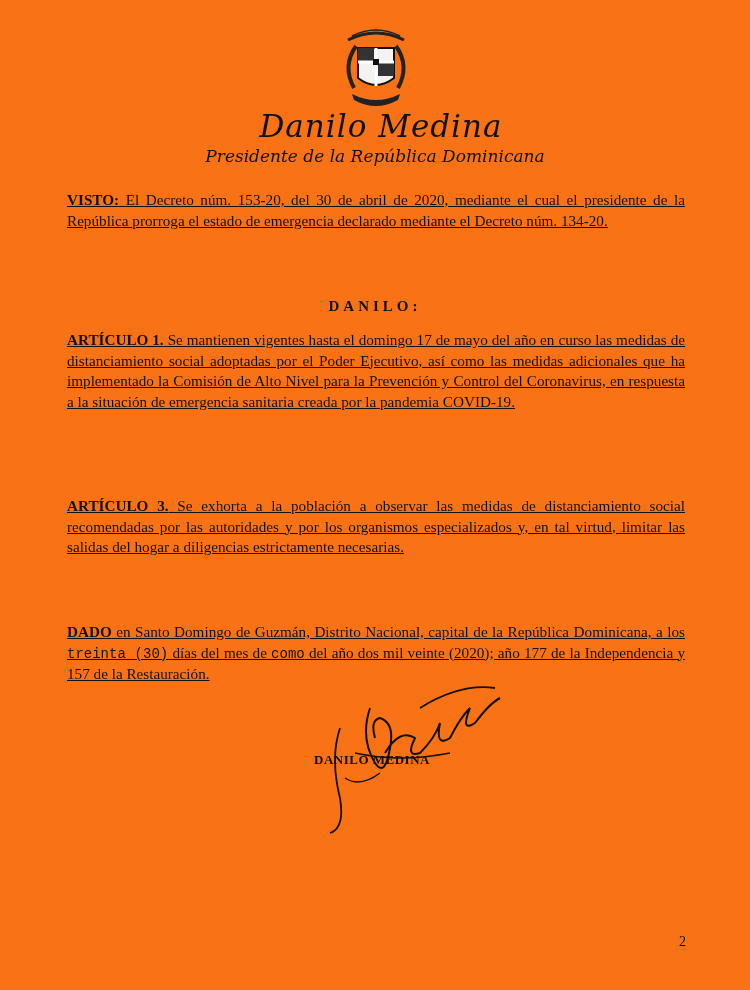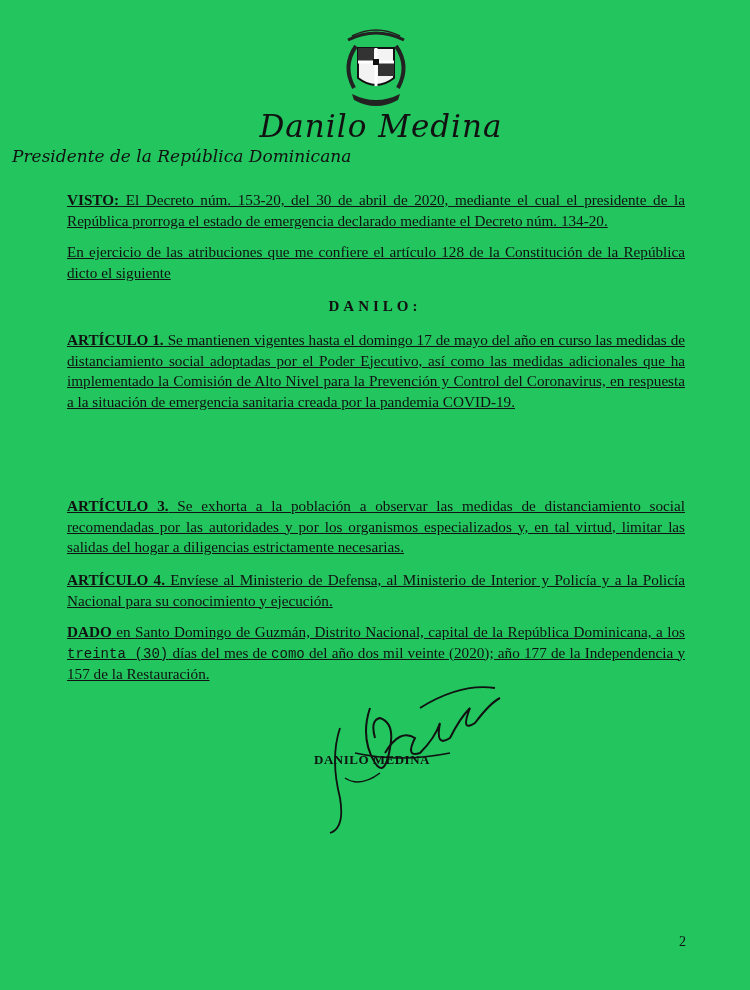--- a/index.html
+++ b/index.html
@@ -1,28 +1,28 @@
 <!DOCTYPE html>
 <html><head>
 <meta charset="utf-8">
 <style>
   html, body { margin: 0; padding: 0; }
   body {
     width: 750px; height: 990px; background: #ffffff; position: relative;
     overflow: hidden; color: #111; font-family: "Liberation Serif", serif;
   }
-  .page { position: absolute; inset: 0; background: #22c55e; }
+  .page { position: absolute; inset: 0; background: #f97316; }
   .seal { position: absolute; left: 336px; top: 26px; width: 80px; height: 88px; }
   .name-title {
     position: absolute; left: 0; right: 0; top: 108px; text-align: center;
     font-family: "DejaVu Serif", serif; font-style: italic; font-size: 31px;
     letter-spacing: 1px; color: #111; padding-left: 12px;
   }
   .subtitle {
-    position: absolute; left: 0; right: 12px; top: 146px; 
+    position: absolute; left: 0; right: 12px; top: 146px; text-align: center;
     font-family: "DejaVu Serif", serif; font-style: italic; font-size: 17px;
     color: #111; padding-left: 12px;
   }
   .body-text {
     position: absolute; left: 67px; width: 618px; font-size: 15.2px;
     line-height: 20.5px; text-align: justify; text-decoration: underline;
   }
   .body-text b { font-weight: 700; }
   .p { margin: 0; }
   .decreto-title {
@@ -55,38 +55,32 @@
     <path d="M16 68 Q40 80 64 68 L62 74 Q40 86 18 74 Z" fill="#222"></path>
   </svg>
 
   <div class="name-title">Danilo Medina</div>
   <div class="subtitle">Presidente de la República Dominicana</div>
 
   <div class="body-text" style="top:190px;">
     <p class="p"><b>VISTO:</b><span> El Decreto núm. 153-20, del 30 de abril de 2020, mediante el cual el presidente de la República prorroga el estado de emergencia declarado mediante el Decreto núm. 134-20.</span></p>
   </div>
 
-  <div class="body-text" style="top:242px;">
-    <p class="p">En ejercicio de las atribuciones que me confiere el artículo 128 de la Constitución de la República dicto el siguiente</p>
-  </div>
 
   <div class="decreto-title">DANILO:</div>
 
   <div class="body-text" style="top:330px;">
     <p class="p"><b>ARTÍCULO 1.</b><span> Se mantienen vigentes hasta el domingo 17 de mayo del año en curso las medidas de distanciamiento social adoptadas por el Poder Ejecutivo, así como las medidas adicionales que ha implementado la Comisión de Alto Nivel para la Prevención y Control del Coronavirus, en respuesta a la situación de emergencia sanitaria creada por la pandemia COVID-19.</span></p>
   </div>
 
 
   <div class="body-text" style="top:496px;">
     <p class="p"><b>ARTÍCULO 3.</b><span> Se exhorta a la población a observar las medidas de distanciamiento social recomendadas por las autoridades y por los organismos especializados y, en tal virtud, limitar las salidas del hogar a diligencias estrictamente necesarias.</span></p>
   </div>
 
-  <div class="body-text" style="top:570px;">
-    <p class="p"><b>ARTÍCULO 4.</b><span> Envíese al Ministerio de Defensa, al Ministerio de Interior y Policía y a la Policía Nacional para su conocimiento y ejecución.</span></p>
-  </div>
 
   <div class="body-text" style="top:622px;">
     <p class="p"><b>DADO</b><span> en Santo Domingo de Guzmán, Distrito Nacional, capital de la República Dominicana, a los </span><span class="mono">treinta (30)</span><span> días del mes de </span><span class="mono">como</span><span> del año dos mil veinte (2020); año 177 de la Independencia y 157 de la Restauración.</span></p>
   </div>
 
   <div class="sig-name">DANILO MEDINA</div>
 
   <svg class="sig" viewBox="0 0 220 170">
     <path d="M70 40 Q60 70 75 95 Q85 110 90 80 Q95 55 80 50 Q70 52 75 70" fill="none" stroke="#111" stroke-width="2"></path>
     <path d="M85 85 Q100 60 115 70 Q105 90 120 85 Q135 70 140 55 Q135 80 150 70 Q160 50 170 40 Q160 65 175 55 Q190 35 200 30" fill="none" stroke="#111" stroke-width="2"></path>

